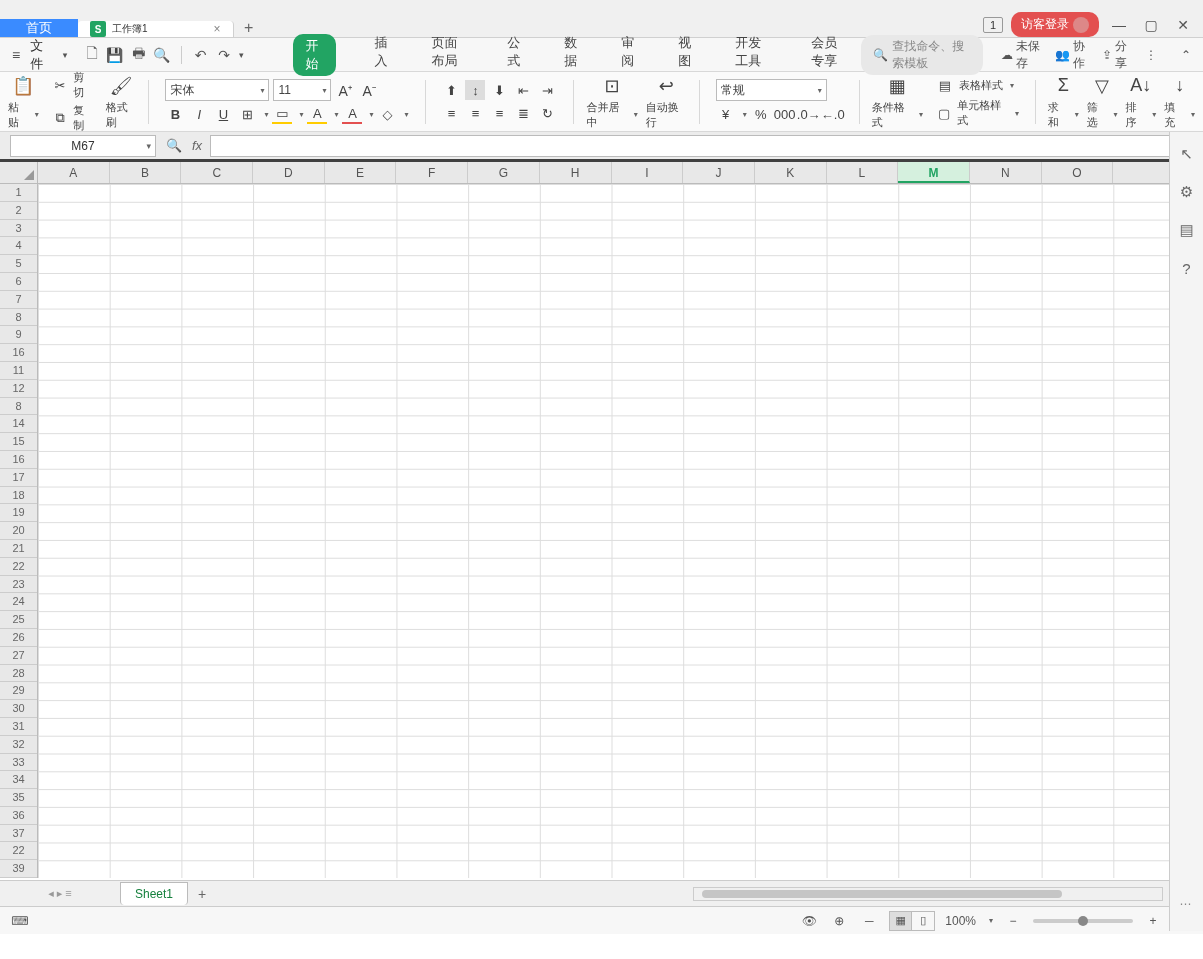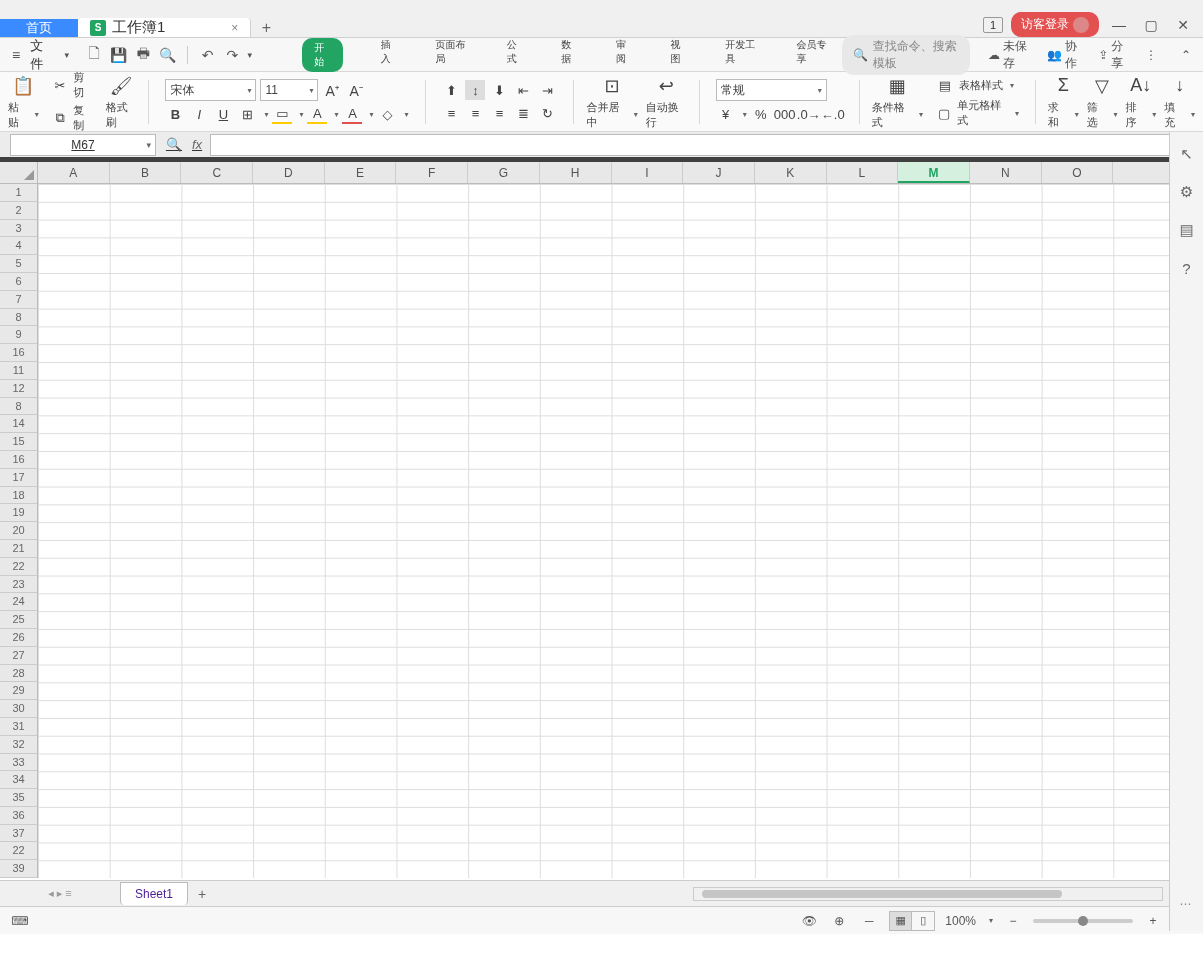--- a/index.html
+++ b/index.html
@@ -3,39 +3,39 @@
 <meta charset="utf-8">
 <style>
 * { box-sizing: border-box; margin: 0; padding: 0; font-family: "Microsoft YaHei", sans-serif; }
 body { width: 1203px; height: 959px; background: #fff; overflow: hidden; font-size: 12px; color: #333; position: relative; }
 
 
 .titlebar { height: 38px; background: #f0f0f0; display: flex; align-items: flex-end; border-bottom: 1px solid #d0d0d0; }
 .tab-home { width: 78px; background: #3a8bff; color: #fff; display: flex; align-items: center; justify-content: center; font-size: 13px; }
 .tab-doc { display: flex; align-items: center; padding: 0 12px; background: #fff; border-right: 1px solid #d0d0d0; gap: 6px; margin-top: 4px; border-radius: 4px 4px 0 0; }
 .tab-doc-icon { width: 16px; height: 16px; background: #22a463; border-radius: 2px; color: #fff; font-size: 10px; display: flex; align-items: center; justify-content: center; font-weight: bold; }
-.tab-doc-label { font-size: 15px; margin-right: 60px; }
+.tab-doc-label { font-size: 10px; margin-right: 60px; }
 .tab-close { color: #888; cursor: pointer; }
 .tab-add { width: 30px; display: flex; align-items: center; justify-content: center; color: #666; font-size: 16px; }
 .titlebar-spacer { flex: 1; }
 .titlebar-right { display: flex; align-items: center; gap: 8px; padding-right: 8px; }
 .badge1 { border: 1px solid #999; padding: 1px 6px; border-radius: 2px; font-size: 11px; }
 .login-btn { background: #e35050; color: #fff; padding: 4px 10px; border-radius: 10px; display: flex; align-items: center; gap: 4px; font-size: 12px; }
 .avatar { width: 16px; height: 16px; background: #d88; border-radius: 50%; }
 .win-btn { width: 24px; text-align: center; color: #555; font-size: 14px; }
 
 
 .menubar { height: 34px; display: flex; align-items: center; padding: 0 12px; gap: 6px; border-bottom: 1px solid #d8d8d8; background: #f7f7f7; }
 .hamburger { font-size: 14px; color: #555; }
 .file-label { font-size: 13px; margin-left: 4px; margin-right: 4px; }
 .file-arrow { font-size: 9px; color: #555; margin-right: 10px; }
 .qa-icon { width: 20px; height: 20px; display: flex; align-items: center; justify-content: center; color: #555; font-size: 14px; }
 .qa-sep { width: 1px; height: 18px; background: #ccc; margin: 0 4px; }
 .tabs-group { display: flex; gap: 22px; margin-left: 18px; }
-.ribtab { font-size: 10px; color: #444; cursor: pointer; margin-left: 16px; }
+.ribtab { font-size: 13px; color: #444; cursor: pointer; margin-left: 16px; }
 .ribtab.active { background: #22a463; color: #fff; padding: 3px 12px; border-radius: 10px; }
 .menubar-spacer { flex: 1; }
 .search-box { background: #e8e8e8; border-radius: 12px; padding: 3px 12px; display: flex; align-items: center; gap: 4px; font-size: 12px; color: #888; width: 136px; }
 .menu-right { display: flex; align-items: center; gap: 14px; margin-left: 12px; font-size: 12px; color: #555; }
 .menu-right-item { display: flex; align-items: center; gap: 3px; }
 .collapse-arrow { margin-left: 10px; color: #555; }
 
 
 .ribbon { height: 60px; display: flex; align-items: center; padding: 0 8px; gap: 8px; border-bottom: 1px solid #d8d8d8; background: #fafafa; font-size: 11px; color: #444; }
 .rib-group { display: flex; flex-direction: column; justify-content: center; gap: 3px; height: 100%; padding: 0 4px; }
@@ -44,21 +44,21 @@
 .rib-row { display: flex; align-items: center; gap: 4px; }
 .rib-sep { width: 1px; height: 44px; background: #d8d8d8; margin: 0 4px; }
 .sel { border: 1px solid #bbb; background: #fff; padding: 2px 4px; font-size: 12px; height: 22px; display: flex; align-items: center; justify-content: space-between; }
 .arrow-down-sm { font-size: 8px; color: #666; margin-left: 3px; }
 .ico { width: 20px; height: 20px; display: flex; align-items: center; justify-content: center; font-size: 13px; color: #444; }
 .underline-color { border-bottom: 2px solid #e35050; }
 .fill-color { border-bottom: 2px solid #fc0; }
 .font-dec { font-size: 14px; }
 
 
-.formula-bar { height: 30px; display: flex; align-items: center; padding: 4px 10px; gap: 8px; background: #ececec; border-bottom: 5px solid #404040; text-decoration: underline; }
+.formula-bar { height: 30px; display: flex; align-items: center; padding: 4px 10px; gap: 8px; background: #ececec; border-bottom: 3px solid #404040; }
 .name-box { width: 146px; height: 22px; border: 1px solid #bbb; background: #fff; display: flex; align-items: center; justify-content: center; font-family: monospace; font-size: 12px; position: relative; }
 .name-box-arrow { position: absolute; right: 4px; font-size: 9px; color: #666; }
 .fx-icon { font-style: italic; color: #666; font-size: 13px; }
 .formula-input { flex: 1; height: 22px; border: 1px solid #bbb; background: #fff; }
 
 
 .grid-area { display: flex; height: 718px; position: relative; }
 .grid-main { flex: 1; overflow: hidden; position: relative; }
 .col-headers { display: flex; height: 22px; background: #e8e8e8; border-bottom: 1px solid #bbb; }
 .corner { width: 38px; border-right: 1px solid #bbb; background: #e8e8e8; position: relative; }
@@ -74,21 +74,21 @@
 .vscroll-thumb { position: absolute; left: 2px; right: 2px; top: 10px; height: 140px; background: #c5c5c5; border-radius: 4px; }
 
 
 .right-panel { width: 34px; border-left: 1px solid #ccc; background: #f4f4f4; display: flex; flex-direction: column; align-items: center; padding-top: 12px; gap: 18px; position: absolute; right: 0; top: 132px; bottom: 28px; }
 .rp-icon { width: 20px; height: 20px; color: #666; font-size: 15px; display: flex; align-items: center; justify-content: center; }
 .rp-dots { position: absolute; bottom: 20px; color: #888; letter-spacing: 2px; }
 
 
 .sheet-bar { height: 26px; display: flex; align-items: center; border-top: 1px solid #ccc; background: #f0f0f0; }
 .sheet-nav { width: 120px; display: flex; align-items: center; justify-content: center; gap: 6px; color: #999; font-size: 11px; }
-.sheet-tab { padding: 4px 14px; background: #fff; border: 1px solid #bbb; border-bottom: none; font-size: 12px; color: #4c1d95; border-radius: 0 0 4px 4px; }
+.sheet-tab { padding: 4px 14px; background: #fff; border: 1px solid #bbb; border-bottom: none; font-size: 12px; color: #15803d; border-radius: 0 0 4px 4px; }
 .sheet-add { margin-left: 10px; color: #666; font-size: 14px; }
 .sheet-spacer { flex: 1; }
 .hscroll-area { width: 470px; height: 14px; background: #f0f0f0; border: 1px solid #ccc; position: relative; margin-right: 40px; }
 .hscroll-thumb { position: absolute; left: 8px; top: 2px; bottom: 2px; width: 360px; background: #c5c5c5; border-radius: 4px; }
 
 
 .status-bar { height: 28px; display: flex; align-items: center; padding: 0 10px; border-top: 1px solid #ccc; background: #f7f7f7; gap: 10px; font-size: 12px; color: #555; }
 .status-spacer { flex: 1; }
 .status-icon { width: 20px; text-align: center; }
 .zoom-slider { width: 100px; height: 4px; background: #ccc; border-radius: 2px; position: relative; }
@@ -186,21 +186,21 @@
         <span>复制</span>
       </div>
   </div>
   <div class="rib-big">
     <span class="rib-big-icon">🖌</span>
     <span>格式刷</span>
   </div>
   <div class="rib-sep"></div>
   <div class="rib-group">
     <div class="rib-row">
-      <div class="sel" style="width:91px">
+      <div class="sel" style="width:104px">
           <span>宋体</span>
           <span class="arrow-down-sm">▾</span>
         </div>
       <div class="sel" style="width:58px">
           <span>11</span>
           <span class="arrow-down-sm">▾</span>
         </div>
       <span class="ico font-dec">A⁺</span>
       <span class="ico font-dec">A⁻</span>
     </div>

